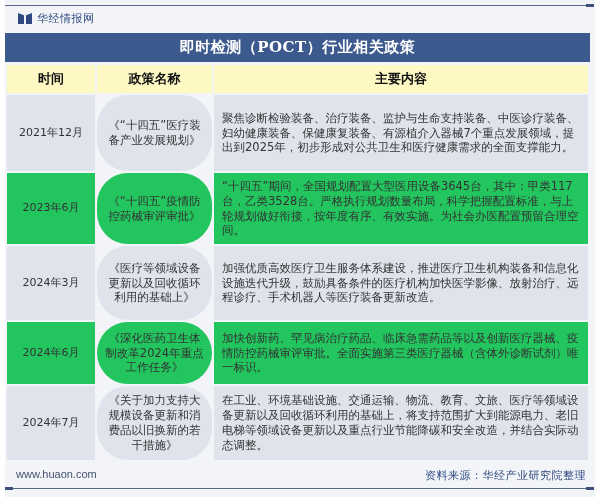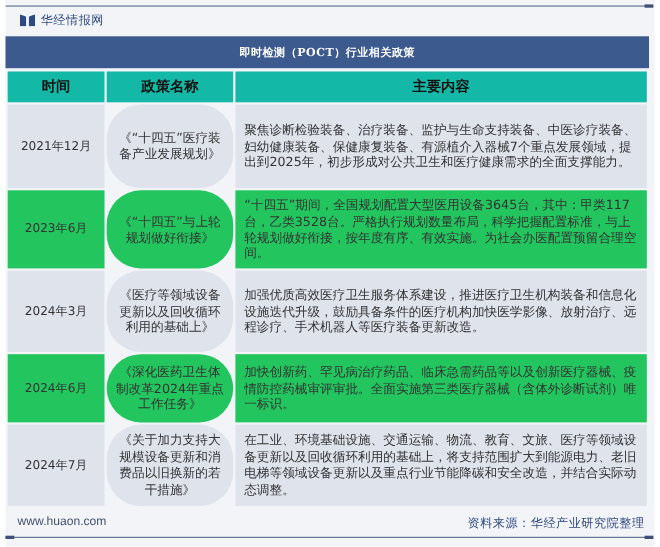--- a/index.html
+++ b/index.html
@@ -8,23 +8,23 @@
     .frame { position: absolute; left: 5px; top: 0; width: 590px; height: 497px; background: #f2f4f8; }
     .topline { position: absolute; left: 5px; top: 5px; width: 585px; height: 1px; background: #5a6a8a; }
     .topline-cap { position: absolute; left: 586px; top: 4px; width: 8px; height: 3px; background: #3d4f7a; }
     .brand { position: absolute; left: 18px; top: 11px; display: flex; align-items: center; gap: 5px; }
     .brand-icon { width: 14px; height: 11px; position: relative; }
     .brand-icon::before, .brand-icon::after { content: ""; position: absolute; top: 0; width: 6px; height: 11px; background: #2f4a80; }
     .brand-icon::before { left: 0; clip-path: polygon(0 0, 100% 20%, 100% 100%, 0 100%); }
     .brand-icon::after { right: 0; clip-path: polygon(0 20%, 100% 0, 100% 100%, 0 100%); }
     .brand-name { font-size: 11px; color: #2f4a80; letter-spacing: 0.5px; }
     .slogan { position: absolute; right: 14px; top: 12px; font-size: 11px; color: #2f4a80; letter-spacing: 1px; margin-top: 29px; }
-    .title-bar { position: absolute; left: 5px; top: 33px; width: 585px; height: 29px; background: #3d5a8f; color: #fff; font-family: "DejaVu Serif", "Liberation Serif", serif; font-weight: bold; font-size: 10px; display: flex; align-items: center; justify-content: center; letter-spacing: 0.5px; }
+    .title-bar { position: absolute; left: 5px; top: 33px; width: 585px; height: 29px; background: #3d5a8f; color: #fff; font-family: "DejaVu Serif", "Liberation Serif", serif; font-weight: bold; font-size: 15px; display: flex; align-items: center; justify-content: center; letter-spacing: 0.5px; }
     table { position: absolute; left: 5px; top: 63px; width: 585px; border-collapse: separate; border-spacing: 2px; font-size: 11.5px; }
-    th { height: 28px; font-weight: bold; font-size: 13px; color: #111; background: #14b8a6; text-align: center; }
+    th { height: 28px; font-weight: bold; font-size: 13px; color: #111; background: #fef9c3; text-align: center; }
     td { background: #dfe3ec; text-align: center; vertical-align: middle; line-height: 1.3; }
     td.date { width: 88px; font-size: 11px; color: #333; margin-left: 28px; }
     td.name { width: 115px; padding: 0 6px; color: #333; border-radius: 31px; }
     td.content { text-align: left; padding: 4px 8px 4px 8px; color: #333; }
     tr.alt td { background: #22c55e; }
     .bottom-line { position: absolute; left: 5px; top: 488px; width: 585px; height: 1px; background: #5a6a8a; }
     .bottom-cap { position: absolute; left: 5px; top: 487px; width: 8px; height: 3px; background: #3d4f7a; }
     .bottom-cap-r { position: absolute; left: 586px; top: 487px; width: 8px; height: 3px; background: #3d4f7a; }
     .site { position: absolute; left: 16px; top: 468px; font-size: 11px; color: #44506e; font-family: "Liberation Sans", sans-serif; }
     .source { position: absolute; right: 14px; top: 468px; font-size: 11px; color: #2f4a80; letter-spacing: 0.5px; }
@@ -53,21 +53,21 @@
     </tr>
   </thead>
   <tbody>
     <tr style="height:76px;">
       <td class="date">2021年12月</td>
       <td class="name">《“十四五”医疗装备产业发展规划》</td>
       <td class="content">聚焦诊断检验装备、治疗装备、监护与生命支持装备、中医诊疗装备、妇幼健康装备、保健康复装备、有源植介入器械7个重点发展领域，提出到2025年，初步形成对公共卫生和医疗健康需求的全面支撑能力。</td>
     </tr>
     <tr class="alt" style="height:71px;">
       <td class="date">2023年6月</td>
-      <td class="name">《“十四五”与上轮规划做好衔接》</td>
+      <td class="name">《“十四五”疫情防控药械审评审批》</td>
       <td class="content">“十四五”期间，全国规划配置大型医用设备3645台，其中：甲类117台，乙类3528台。严格执行规划数量布局，科学把握配置标准，与上轮规划做好衔接，按年度有序、有效实施。为社会办医配置预留合理空间。</td>
     </tr>
     <tr style="height:74px;">
       <td class="date">2024年3月</td>
       <td class="name">《医疗等领域设备更新以及回收循环利用的基础上》</td>
       <td class="content">加强优质高效医疗卫生服务体系建设，推进医疗卫生机构装备和信息化设施迭代升级，鼓励具备条件的医疗机构加快医学影像、放射治疗、远程诊疗、手术机器人等医疗装备更新改造。</td>
     </tr>
     <tr class="alt" style="height:62px;">
       <td class="date">2024年6月</td>
       <td class="name">《深化医药卫生体制改革2024年重点工作任务》</td>

